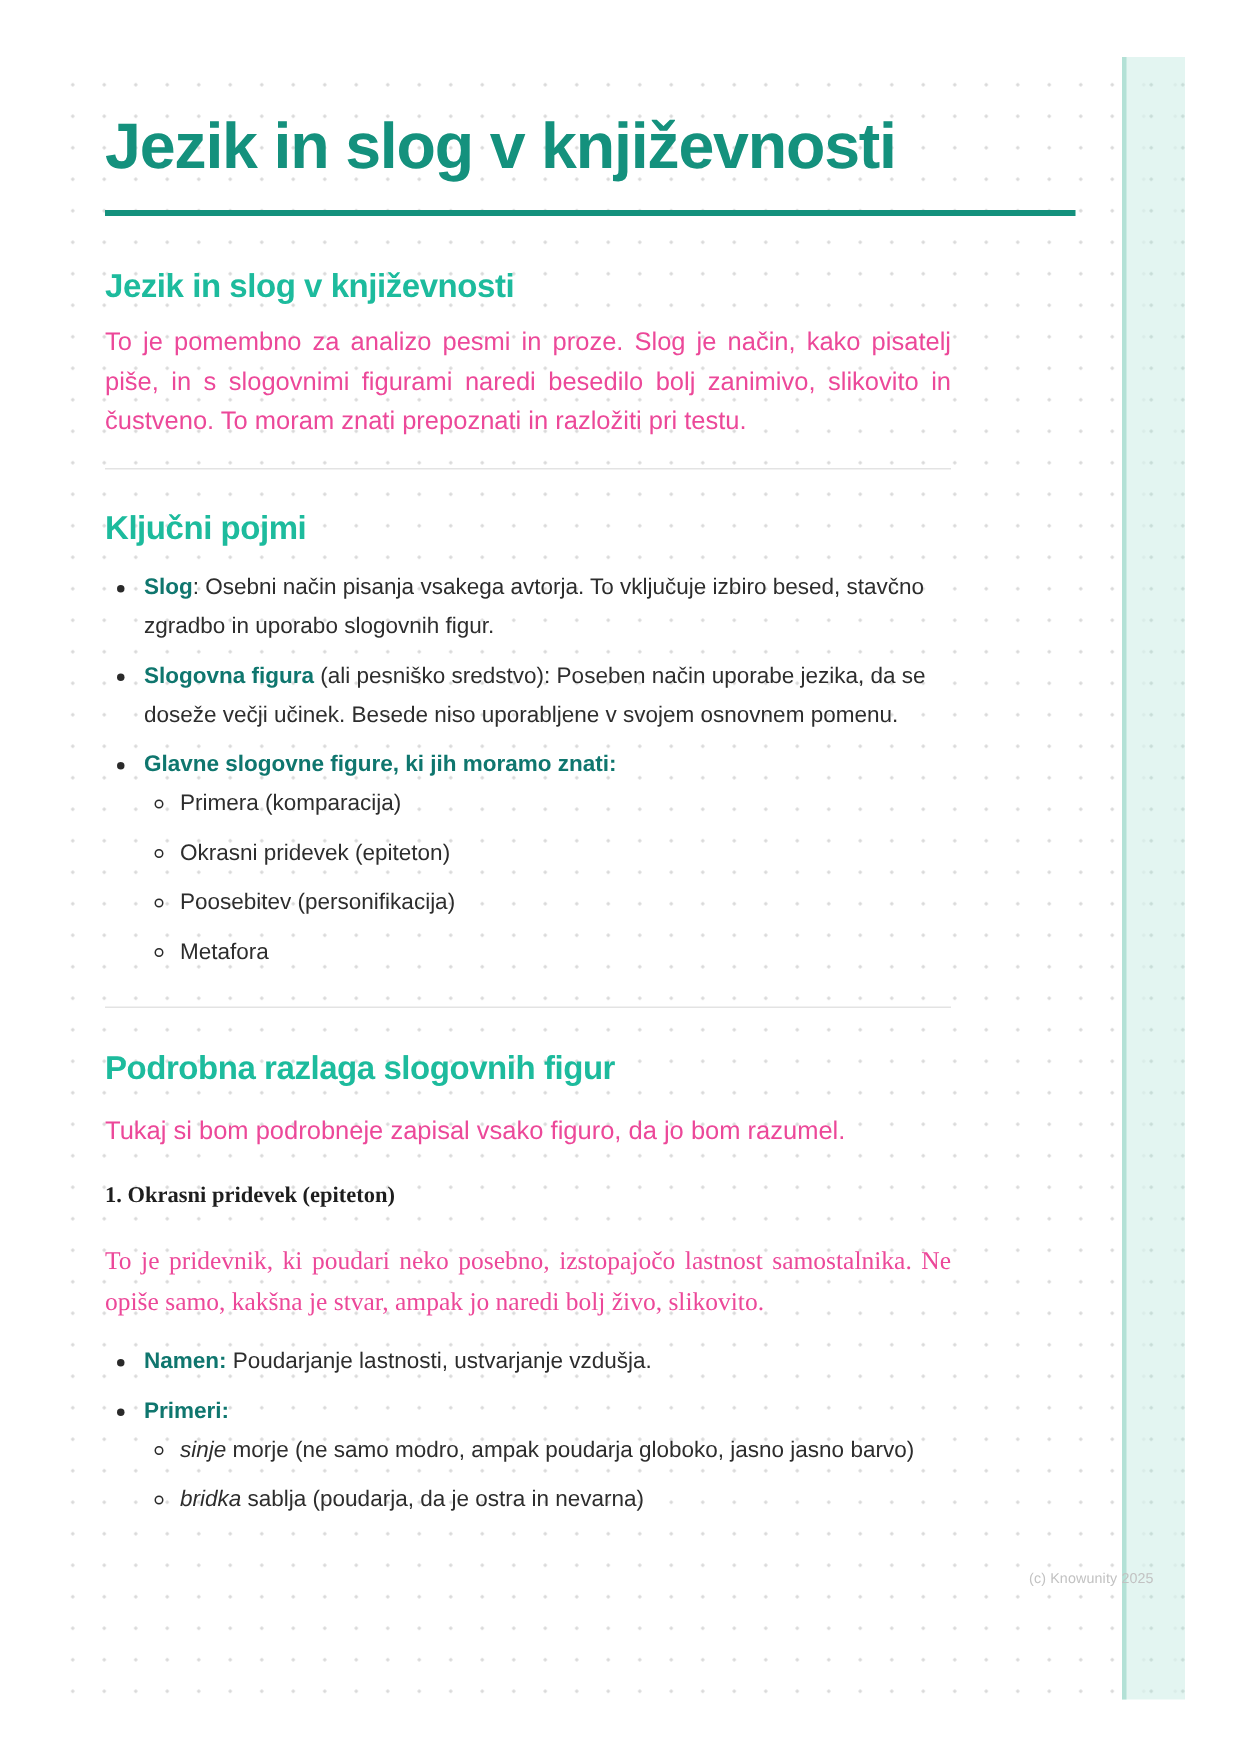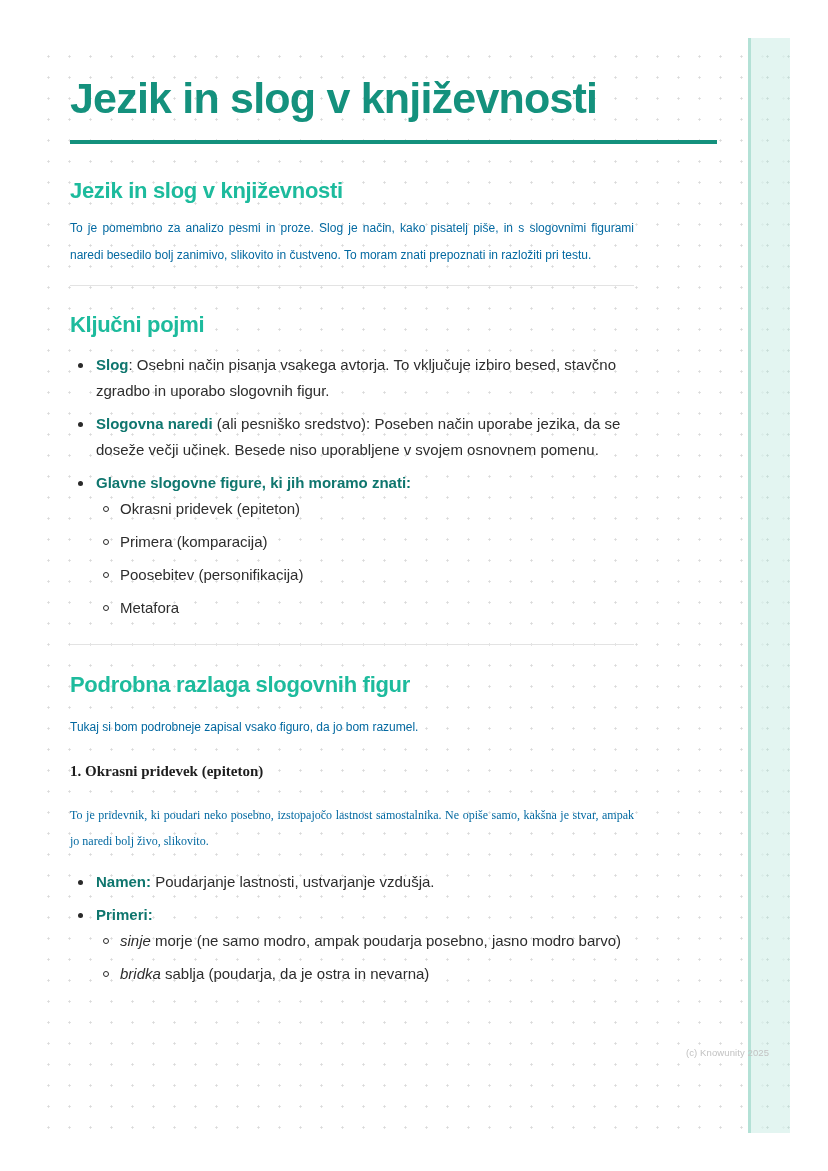--- a/index.html
+++ b/index.html
@@ -68,23 +68,23 @@
     margin: 0;
     font-size: 22px;
     font-weight: 700;
     color: #1dbb9d;
     letter-spacing: -0.3px;
     line-height: 30px;
   }
   .para {
     margin: 0;
     width: 564px;
-    font-size: 12px;
+    font-size: 17px;
     line-height: 26.5px;
-    color: #0369a1;
+    color: #ec4899;
     text-align: justify;
   }
   .rule {
     width: 564px;
     height: 1px;
     background: #e3e3e3;
   }
   ul.bullets {
     list-style: none;
     margin: 0;
@@ -172,33 +172,33 @@
 
   <section style="margin-top:24px;">
     <h2 class="section-heading">Ključni pojmi</h2>
     <ul class="bullets" style="margin-top:12px;">
       <li>
         <span class="dot"></span>
         <b>Slog</b><span>: Osebni način pisanja vsakega avtorja. To vključuje izbiro besed, stavčno zgradbo in uporabo slogovnih figur.</span>
       </li>
       <li>
         <span class="dot"></span>
-        <b>Slogovna naredi</b><span> (ali pesniško sredstvo): Poseben način uporabe jezika, da se doseže večji učinek. Besede niso uporabljene v svojem osnovnem pomenu.</span>
+        <b>Slogovna figura</b><span> (ali pesniško sredstvo): Poseben način uporabe jezika, da se doseže večji učinek. Besede niso uporabljene v svojem osnovnem pomenu.</span>
       </li>
       <li style="margin-bottom:0;">
         <span class="dot"></span>
         <b>Glavne slogovne figure, ki jih moramo znati:</b>
         <ul class="sub" style="margin-top:0;">
           <li>
             <span class="circle"></span>
+            <span>Primera (komparacija)</span>
+          </li>
+          <li>
+            <span class="circle"></span>
             <span>Okrasni pridevek (epiteton)</span>
-          </li>
-          <li>
-            <span class="circle"></span>
-            <span>Primera (komparacija)</span>
           </li>
           <li>
             <span class="circle"></span>
             <span>Poosebitev (personifikacija)</span>
           </li>
           <li style="margin-bottom:0;">
             <span class="circle"></span>
             <span>Metafora</span>
           </li>
         </ul>
@@ -218,21 +218,21 @@
       <li>
         <span class="dot"></span>
         <b>Namen:</b><span> Poudarjanje lastnosti, ustvarjanje vzdušja.</span>
       </li>
       <li style="margin-bottom:0;">
         <span class="dot"></span>
         <b>Primeri:</b>
         <ul class="sub">
           <li>
             <span class="circle"></span>
-            <i>sinje</i><span> morje (ne samo modro, ampak poudarja posebno, jasno modro barvo)</span>
+            <i>sinje</i><span> morje (ne samo modro, ampak poudarja globoko, jasno jasno barvo)</span>
           </li>
           <li>
             <span class="circle"></span>
             <i>bridka</i><span> sablja (poudarja, da je ostra in nevarna)</span>
           </li>
         </ul>
       </li>
     </ul>
   </section>
 </div>

